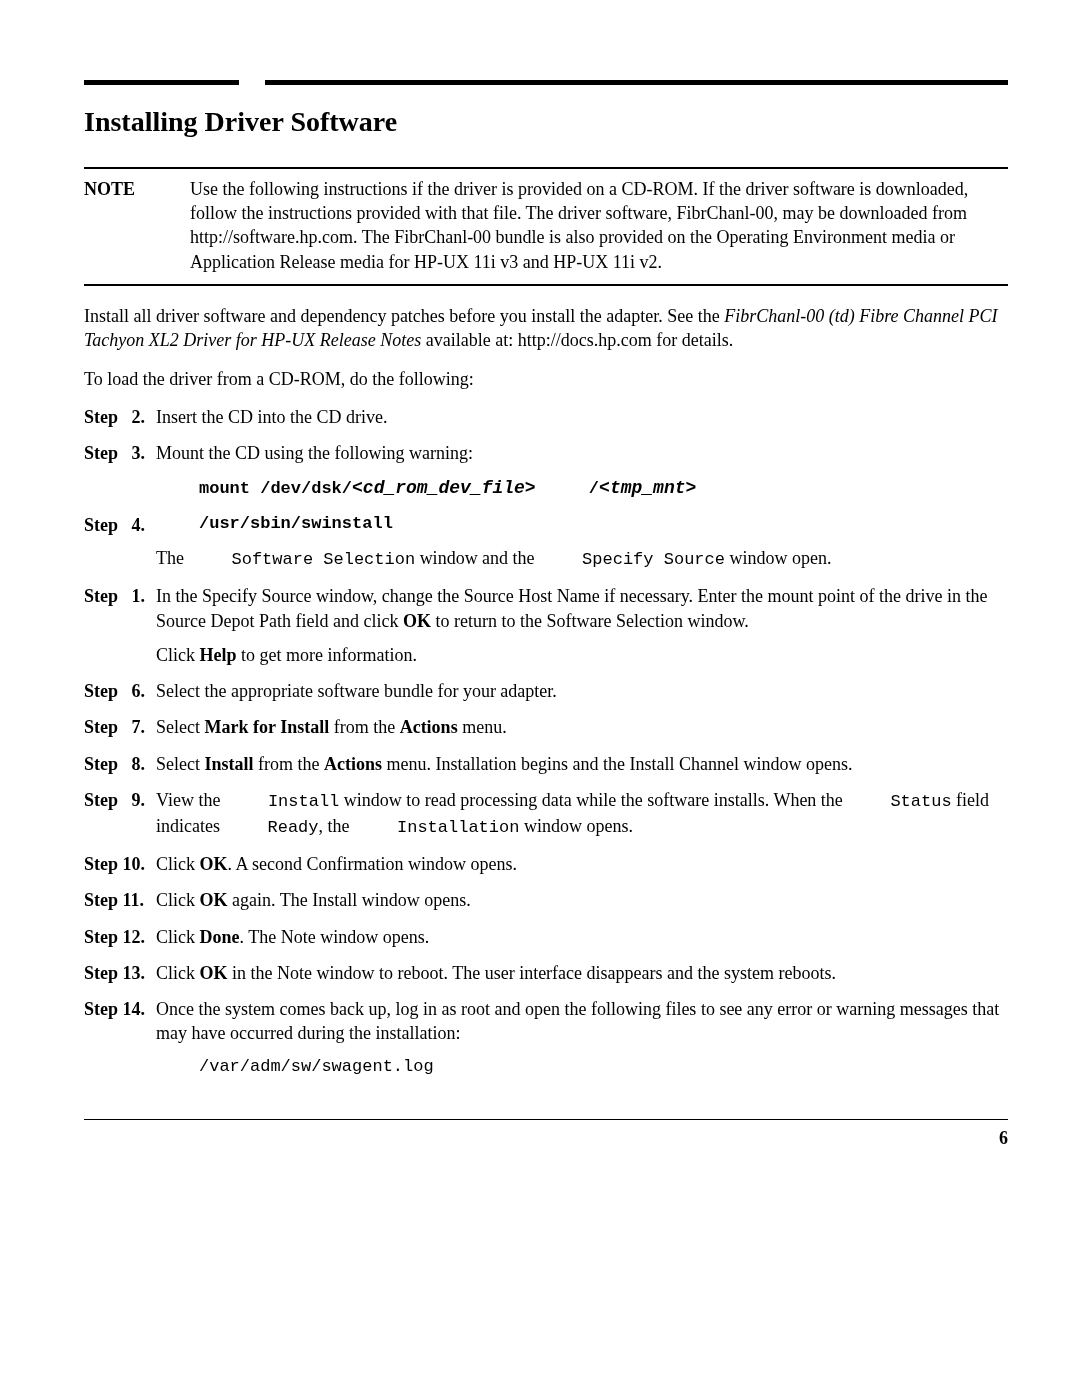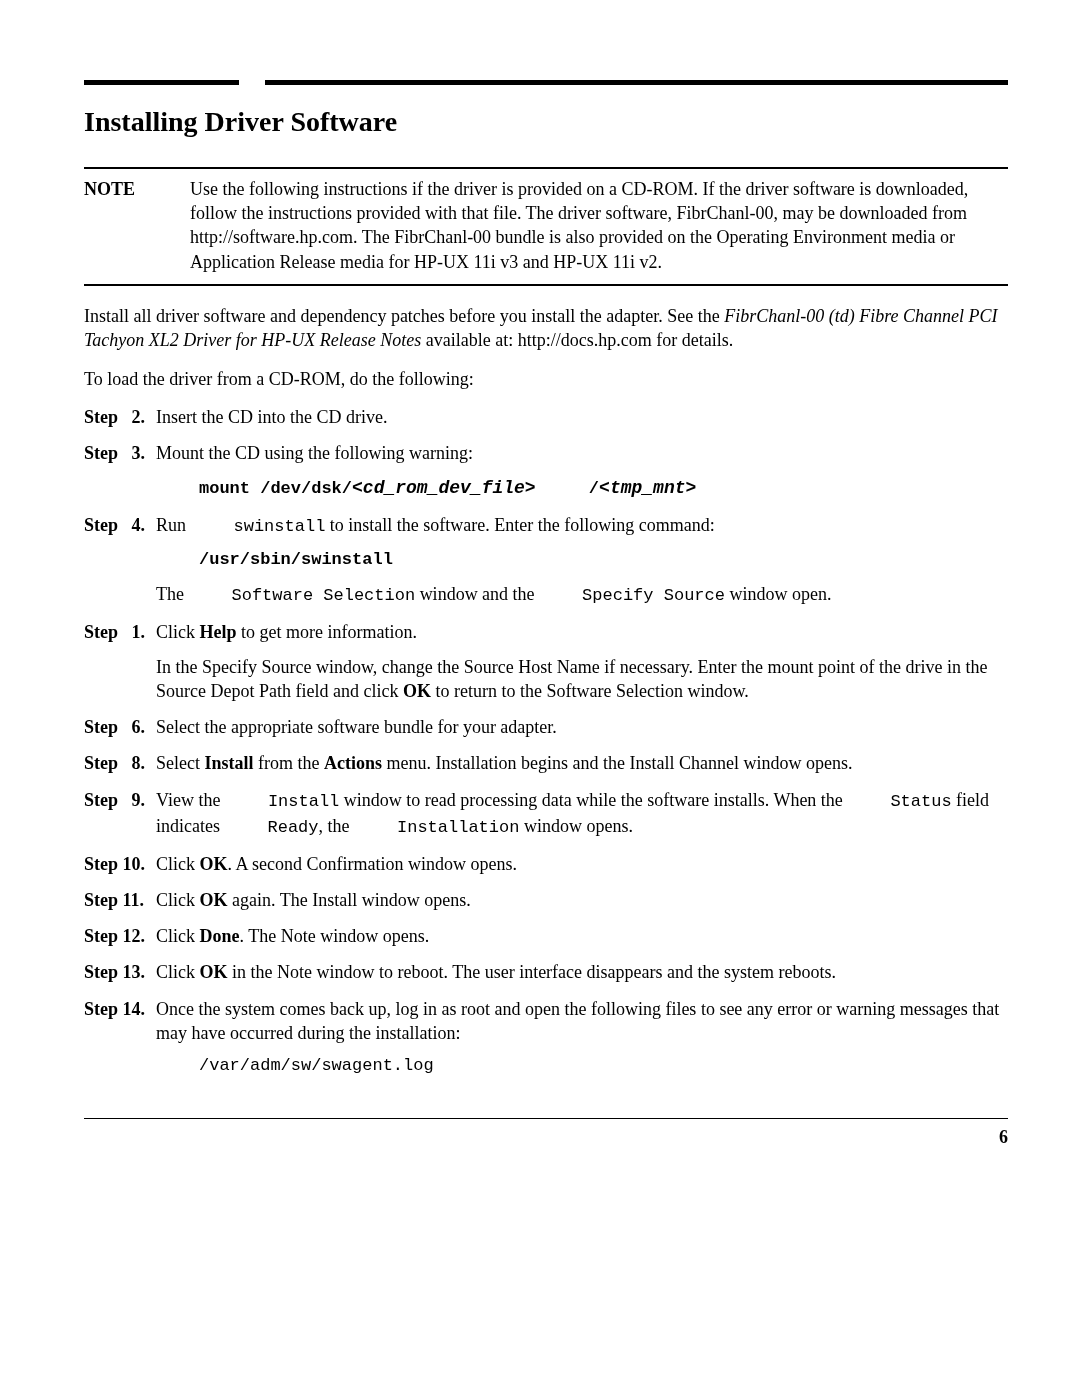--- a/index.html
+++ b/index.html
@@ -84,41 +84,46 @@
     <div class="step-label">Step   3.</div>
     <div class="step-body">
       <p>Mount the CD using the following warning:</p>
       <p><span class="mono bold">mount /dev/dsk/</span><span class="mono-italic">&lt;cd_rom_dev_file&gt;</span><span class="mono bold"> /</span><span class="mono-italic">&lt;tmp_mnt&gt;</span></p>
     </div>
   </div>
 
   <div class="step-row">
     <div class="step-label">Step   4.</div>
     <div class="step-body">
-      <p><span>Run </span><span class="mono">swinstall</span><span> to install the software. Enter the following command:</span></p>
       <p class="mono bold">/usr/sbin/swinstall</p>
       <p><span>The </span><span class="mono">Software Selection</span><span> window and the </span><span class="mono">Specify Source</span><span> window open.</span></p>
     </div>
   </div>
 
   <div class="step-row">
     <div class="step-label">Step   1.</div>
     <div class="step-body">
+      <p><span>In the Specify Source window, change the Source Host Name if necessary. Enter the mount point of the drive in the Source Depot Path field and click </span><span class="bold">OK</span><span> to return to the Software Selection window.</span></p>
       <p><span>Click </span><span class="bold">Help</span><span> to get more information.</span></p>
-      <p><span>In the Specify Source window, change the Source Host Name if necessary. Enter the mount point of the drive in the Source Depot Path field and click </span><span class="bold">OK</span><span> to return to the Software Selection window.</span></p>
     </div>
   </div>
 
   <div class="step-row">
     <div class="step-label">Step   6.</div>
     <div class="step-body">
         <p>Select the appropriate software bundle for your adapter.</p>
       </div>
   </div>
 
+  <div class="step-row">
+    <div class="step-label">Step   7.</div>
+    <div class="step-body">
+      <p><span>Select </span><span class="bold">Mark for Install</span><span> from the </span><span class="bold">Actions</span><span> menu.</span></p>
+    </div>
+  </div>
 
   <div class="step-row">
     <div class="step-label">Step   8.</div>
     <div class="step-body">
       <p><span>Select </span><span class="bold">Install</span><span> from the </span><span class="bold">Actions</span><span> menu. Installation begins and the Install Channel window opens.</span></p>
     </div>
   </div>
 
   <div class="step-row">
     <div class="step-label">Step   9.</div>

